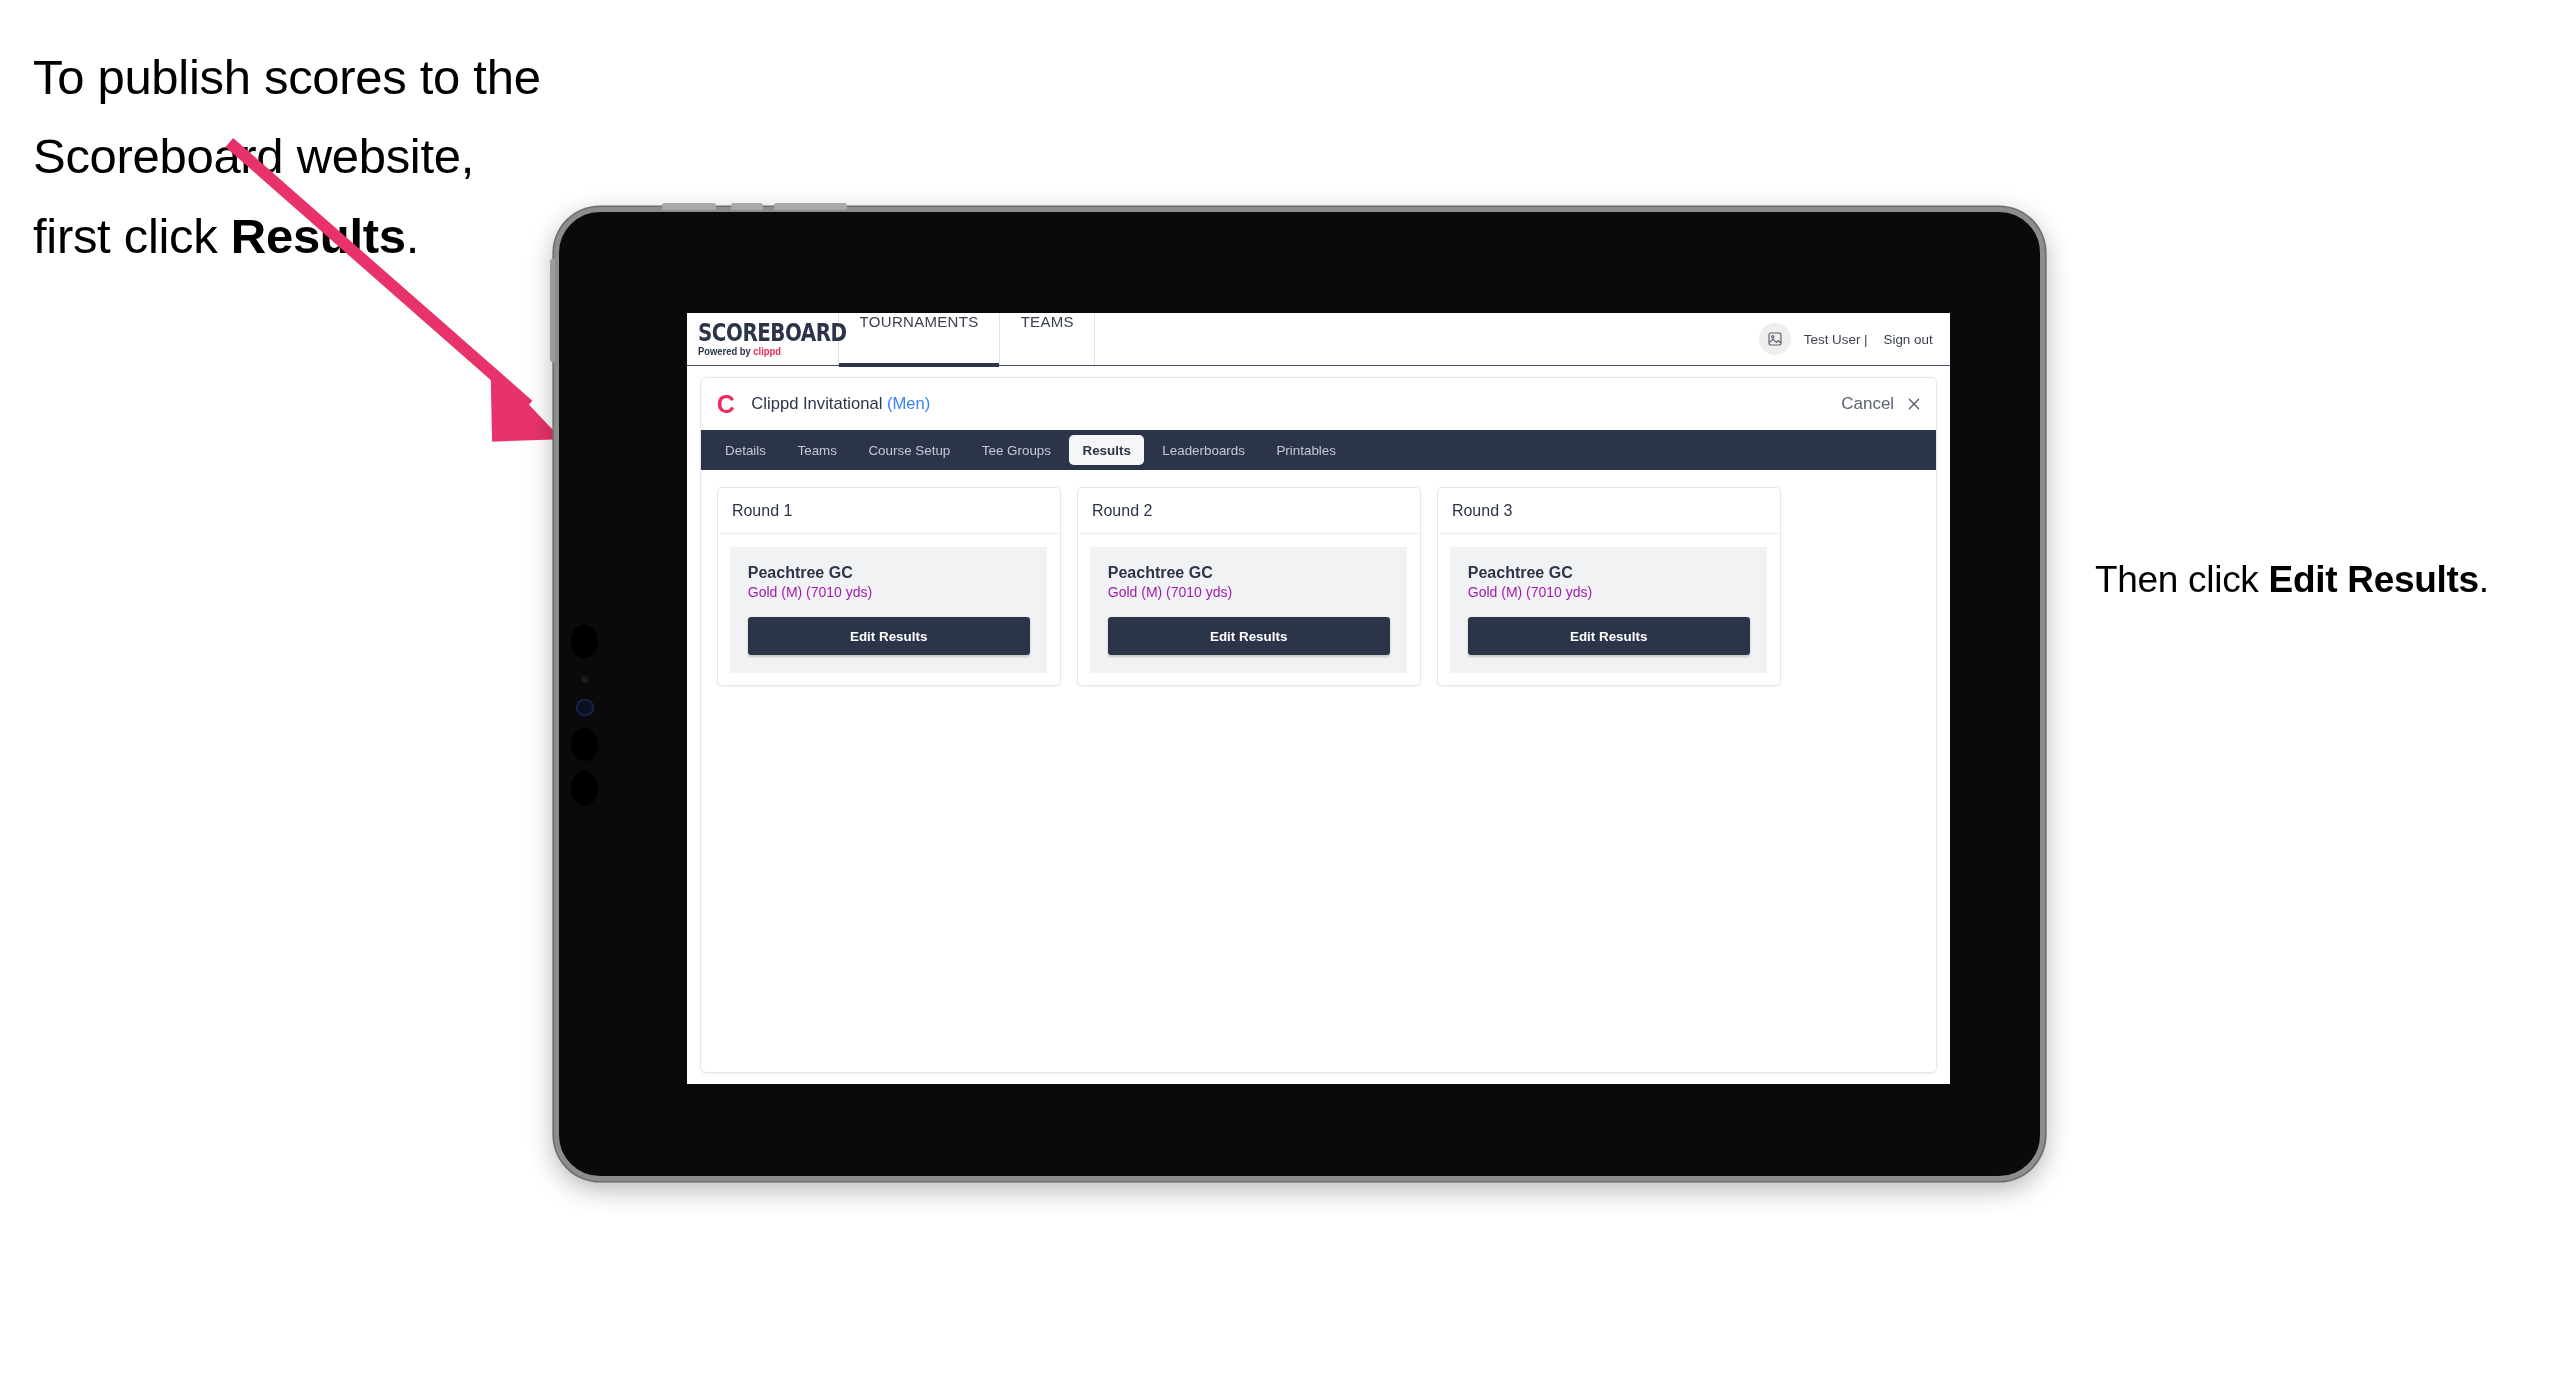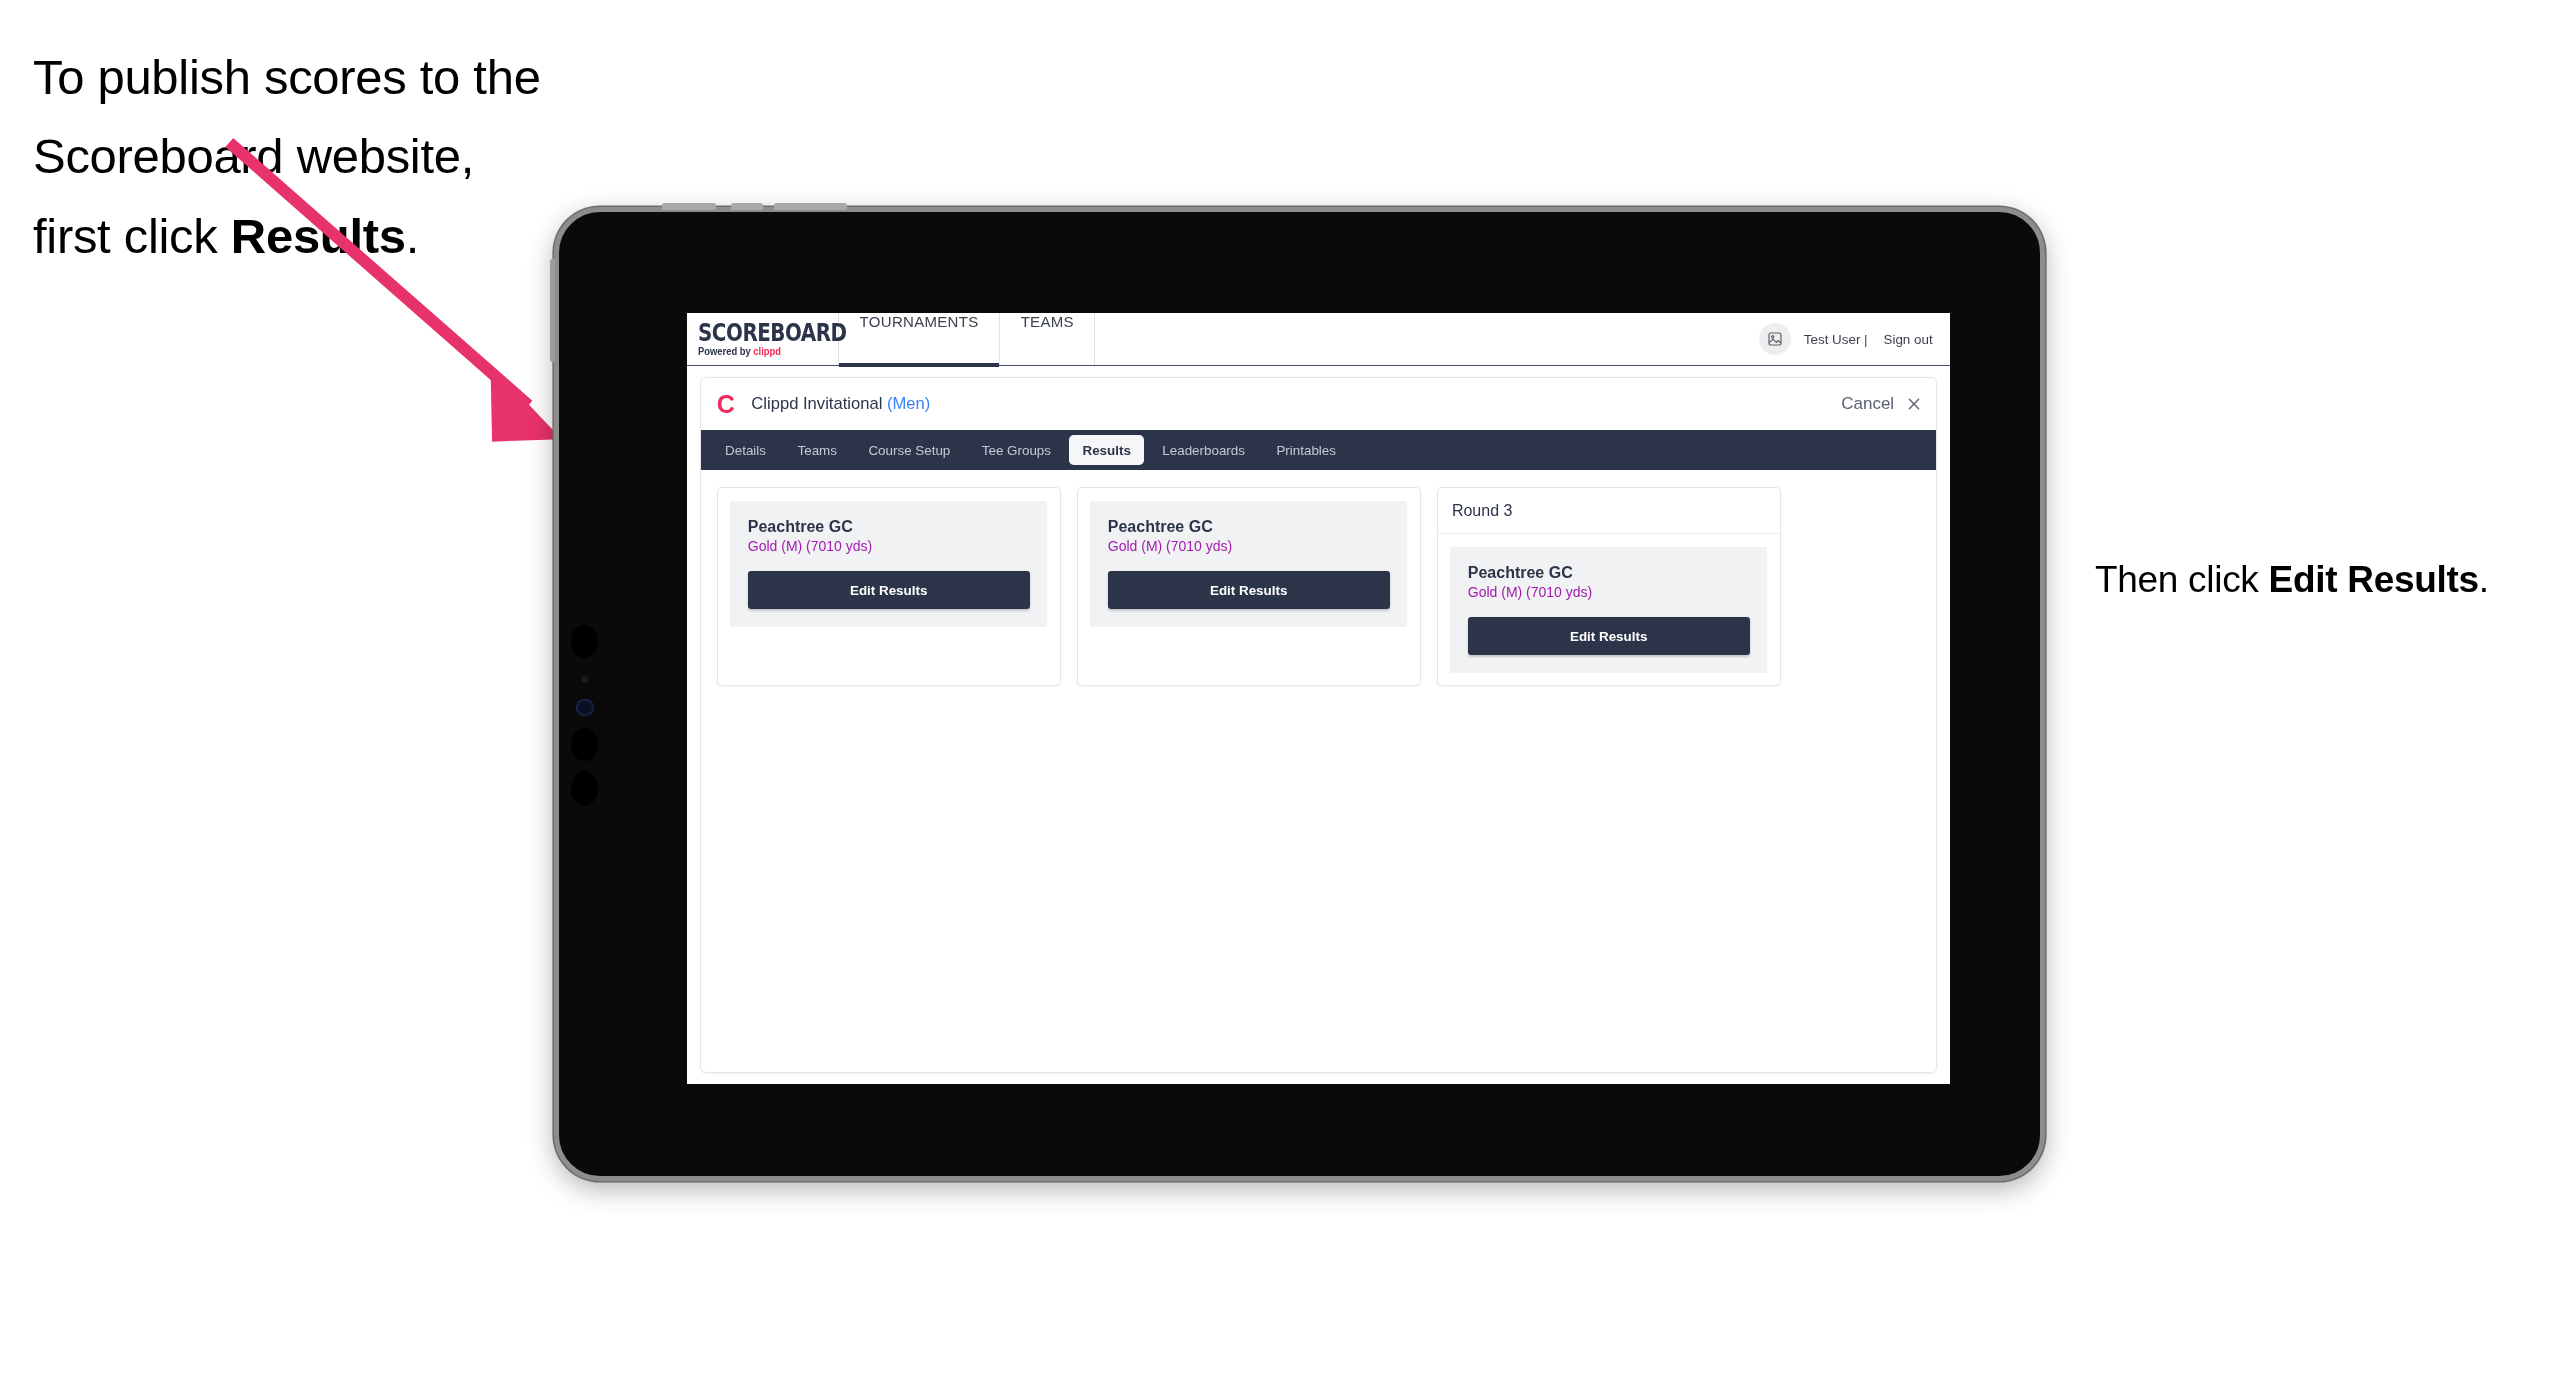--- a/index.html
+++ b/index.html
@@ -386,30 +386,32 @@
         <div class="section-tab"><span>Course Setup</span></div>
         <div class="section-tab"><span>Tee Groups</span></div>
         <div class="section-tab active"><span>Results</span></div>
         <div class="section-tab"><span>Leaderboards</span></div>
         <div class="section-tab"><span>Printables</span></div>
       </div>
 
       <div id="rounds">
 
         <div class="round-card">
+          <div class="round-head">Round 1</div>
           <div class="round-body">
             <div class="course-box">
               <div class="course-name">Peachtree GC</div>
               <div class="course-tee">Gold (M) (7010 yds)</div>
               <button class="edit-btn">Edit Results</button>
             </div>
           </div>
         </div>
 
         <div class="round-card">
+          <div class="round-head">Round 2</div>
           <div class="round-body">
             <div class="course-box">
               <div class="course-name">Peachtree GC</div>
               <div class="course-tee">Gold (M) (7010 yds)</div>
               <button class="edit-btn">Edit Results</button>
             </div>
           </div>
         </div>
 
         <div class="round-card">

